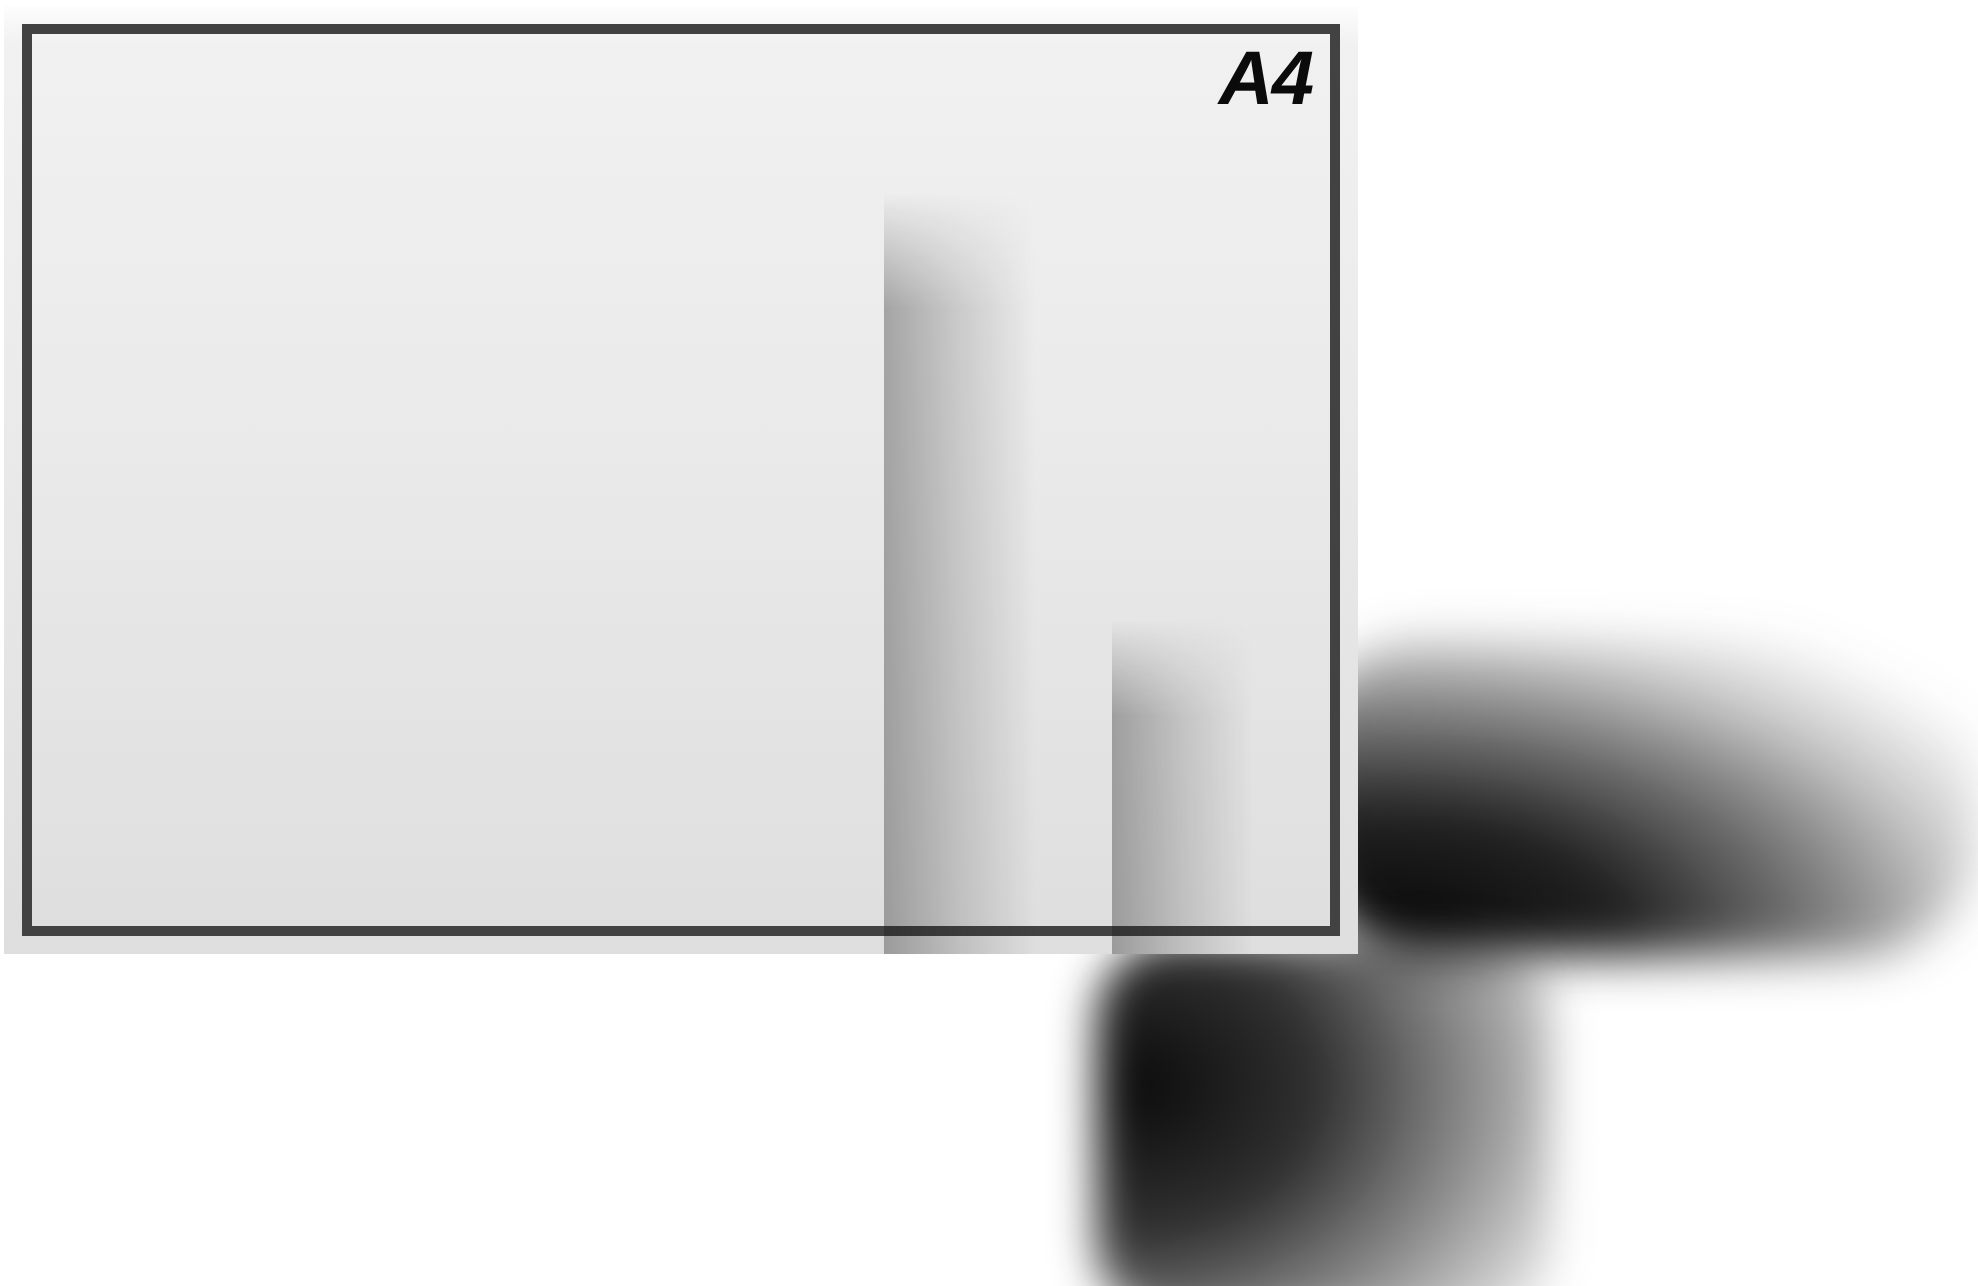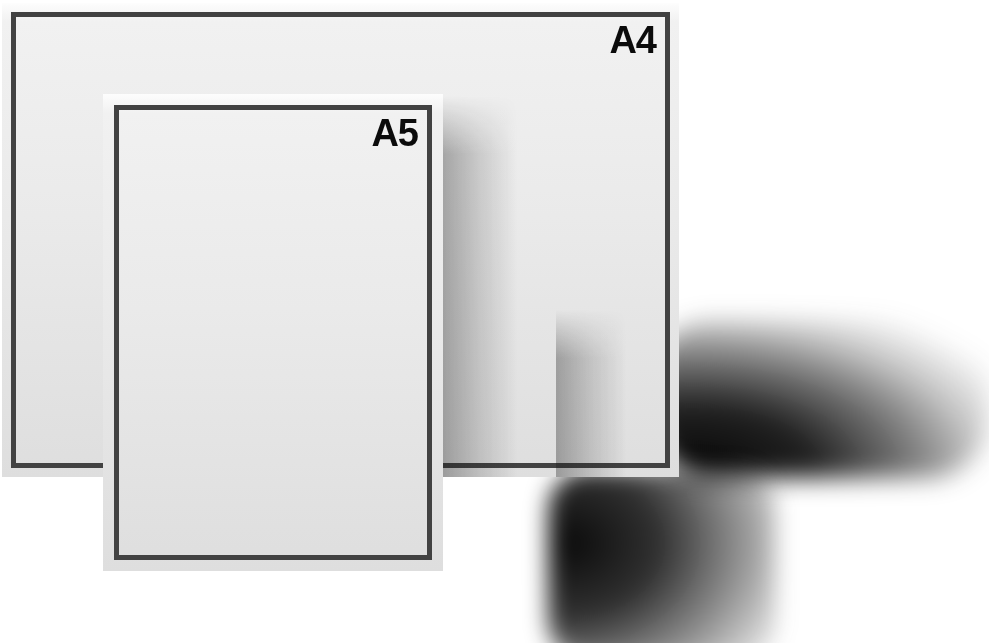--- a/index.html
+++ b/index.html
@@ -105,40 +105,36 @@
   .size-label {
     position: absolute;
     top: 4px;
     right: 9px;
     font-size: 38px;
     font-weight: 700;
     letter-spacing: -1px;
     color: #0b0b0b;
     line-height: 1.0;
     user-select: none;
+    font-style: italic;
   }
 </style>
 </head>
 <body>
 
 <div class="stage">
 
   <div class="wall-shadow right"></div>
   <div class="wall-shadow bottom"></div>
 
   <div class="sheet sheet-a4">
     <div class="frame">
       <span class="size-label">A4</span>
     </div>
   </div>
 
   <div class="cast-strip from-a5"></div>
 
-  <div class="sheet sheet-a5">
-    <div class="frame">
-      <span class="size-label">A5</span>
-    </div>
-  </div>
 
   <div class="cast-strip from-a6"></div>
 
 
 </div>
 
 </body></html>

